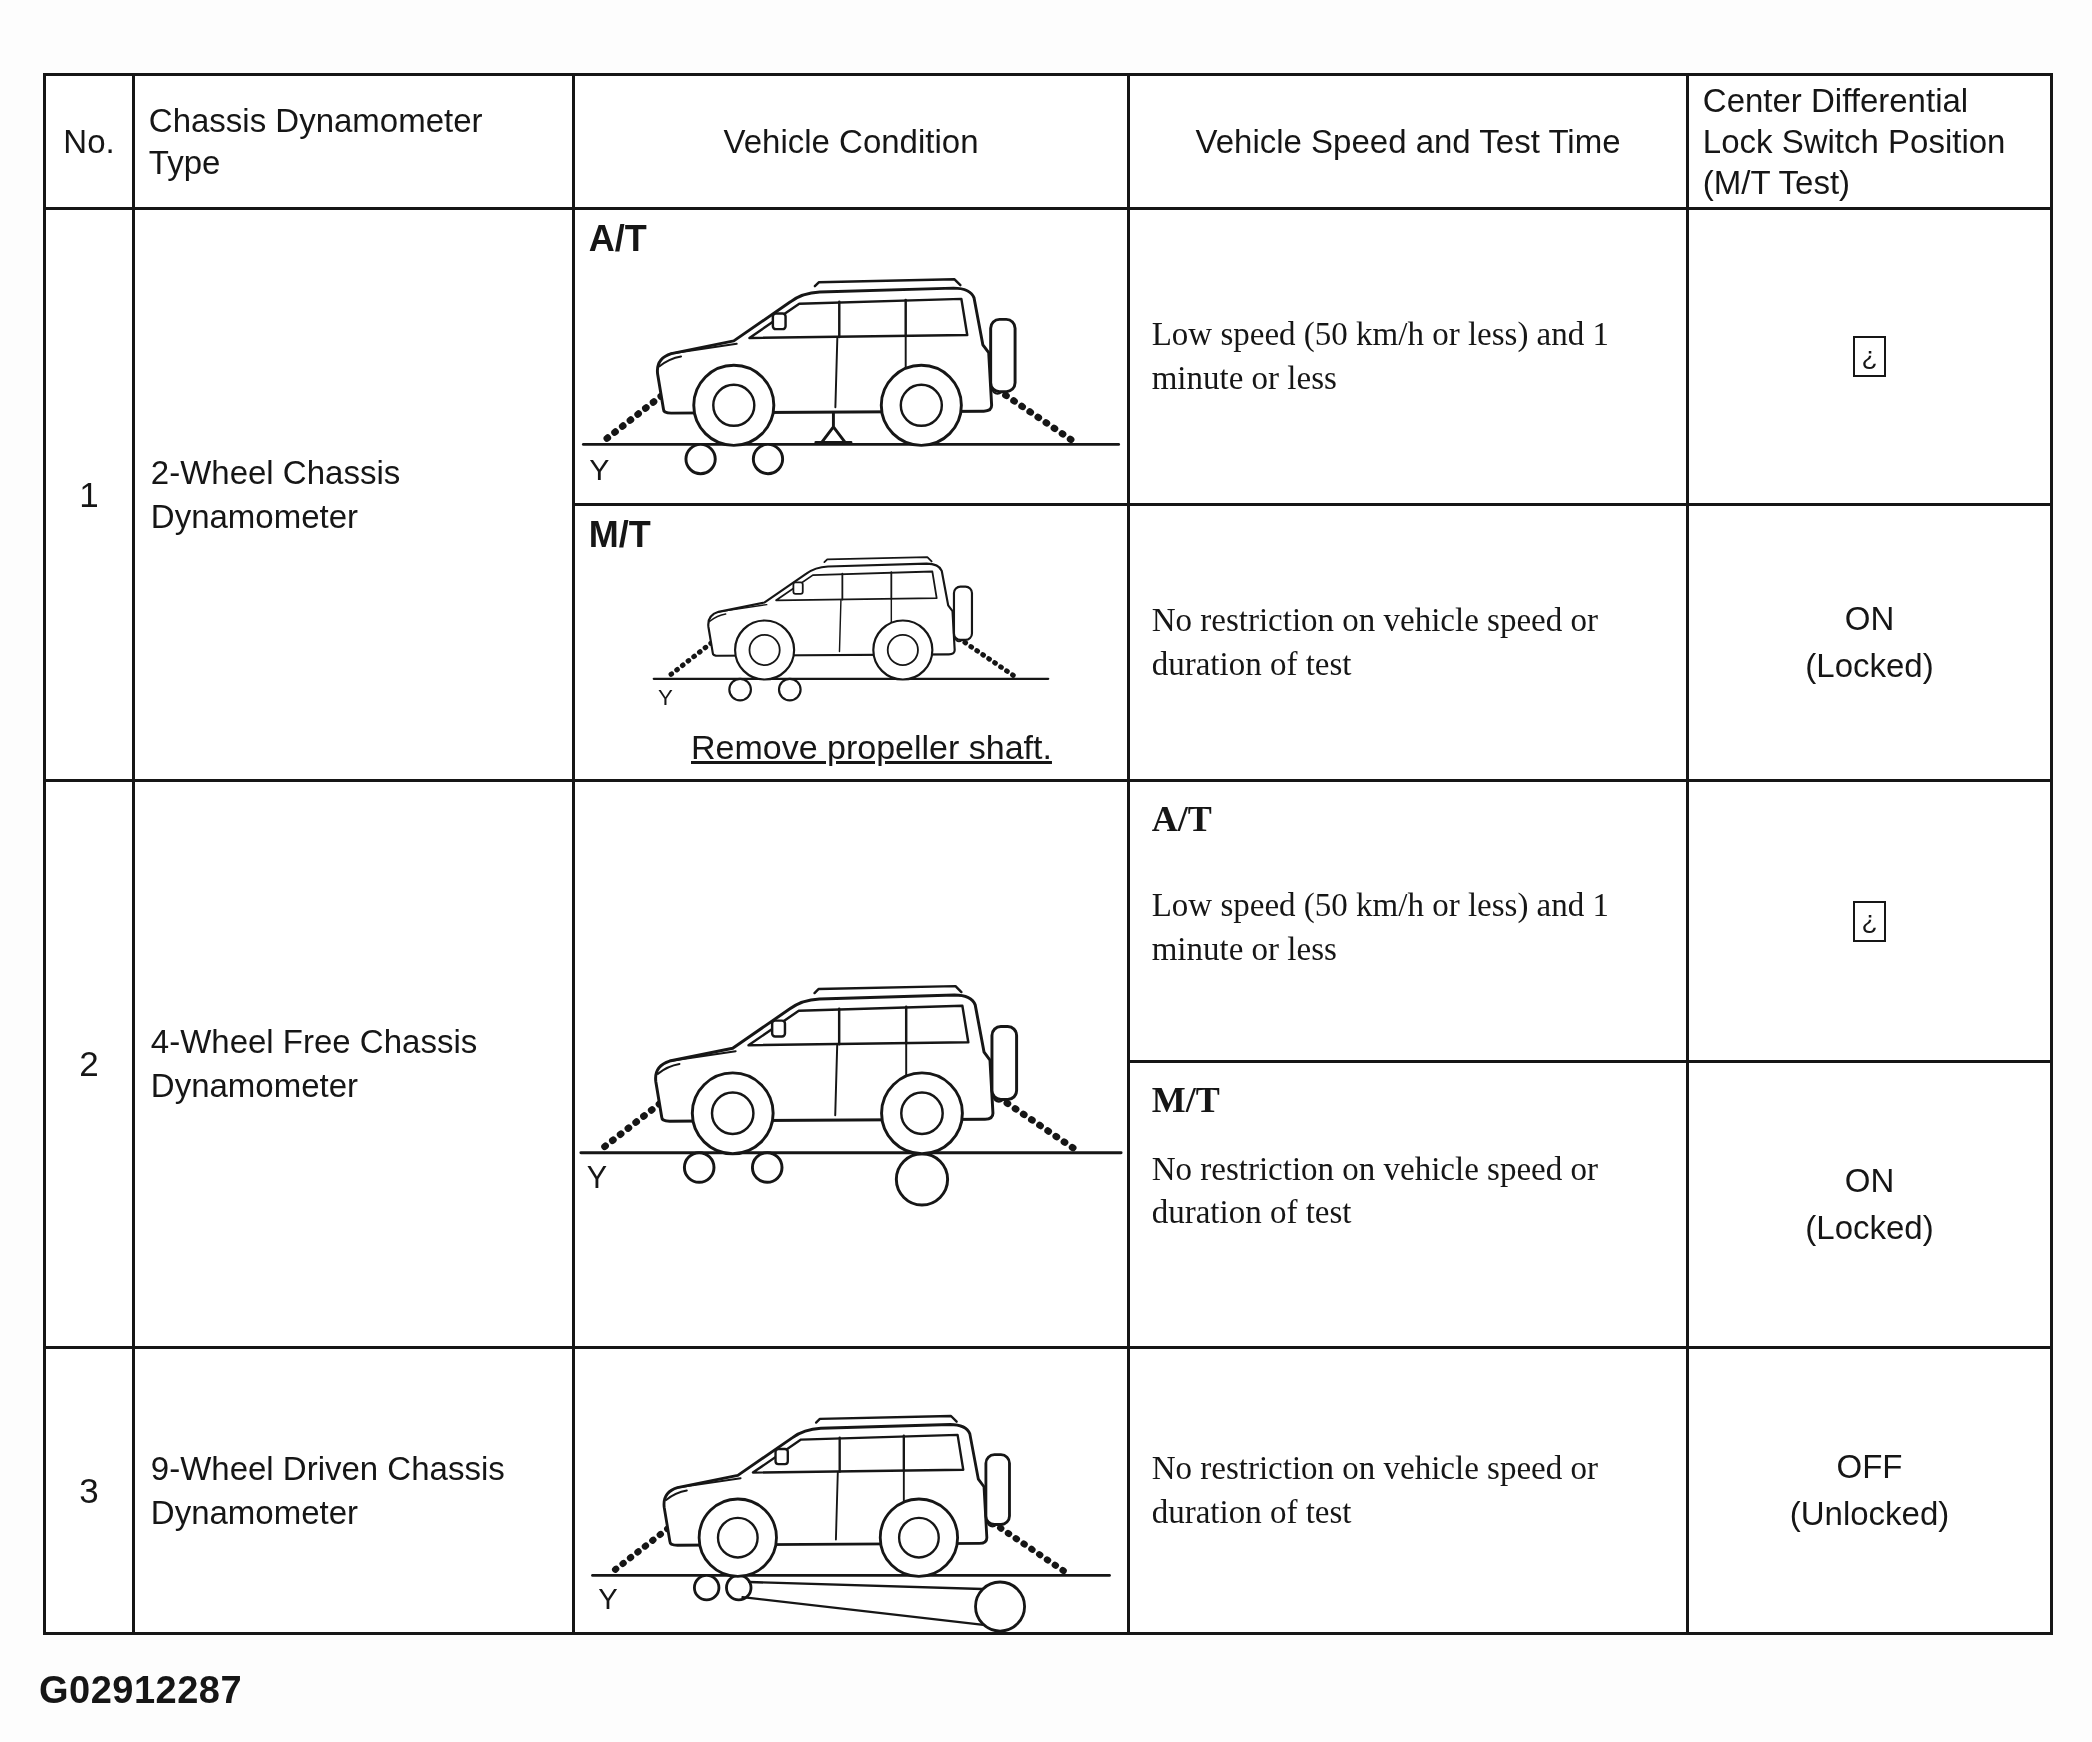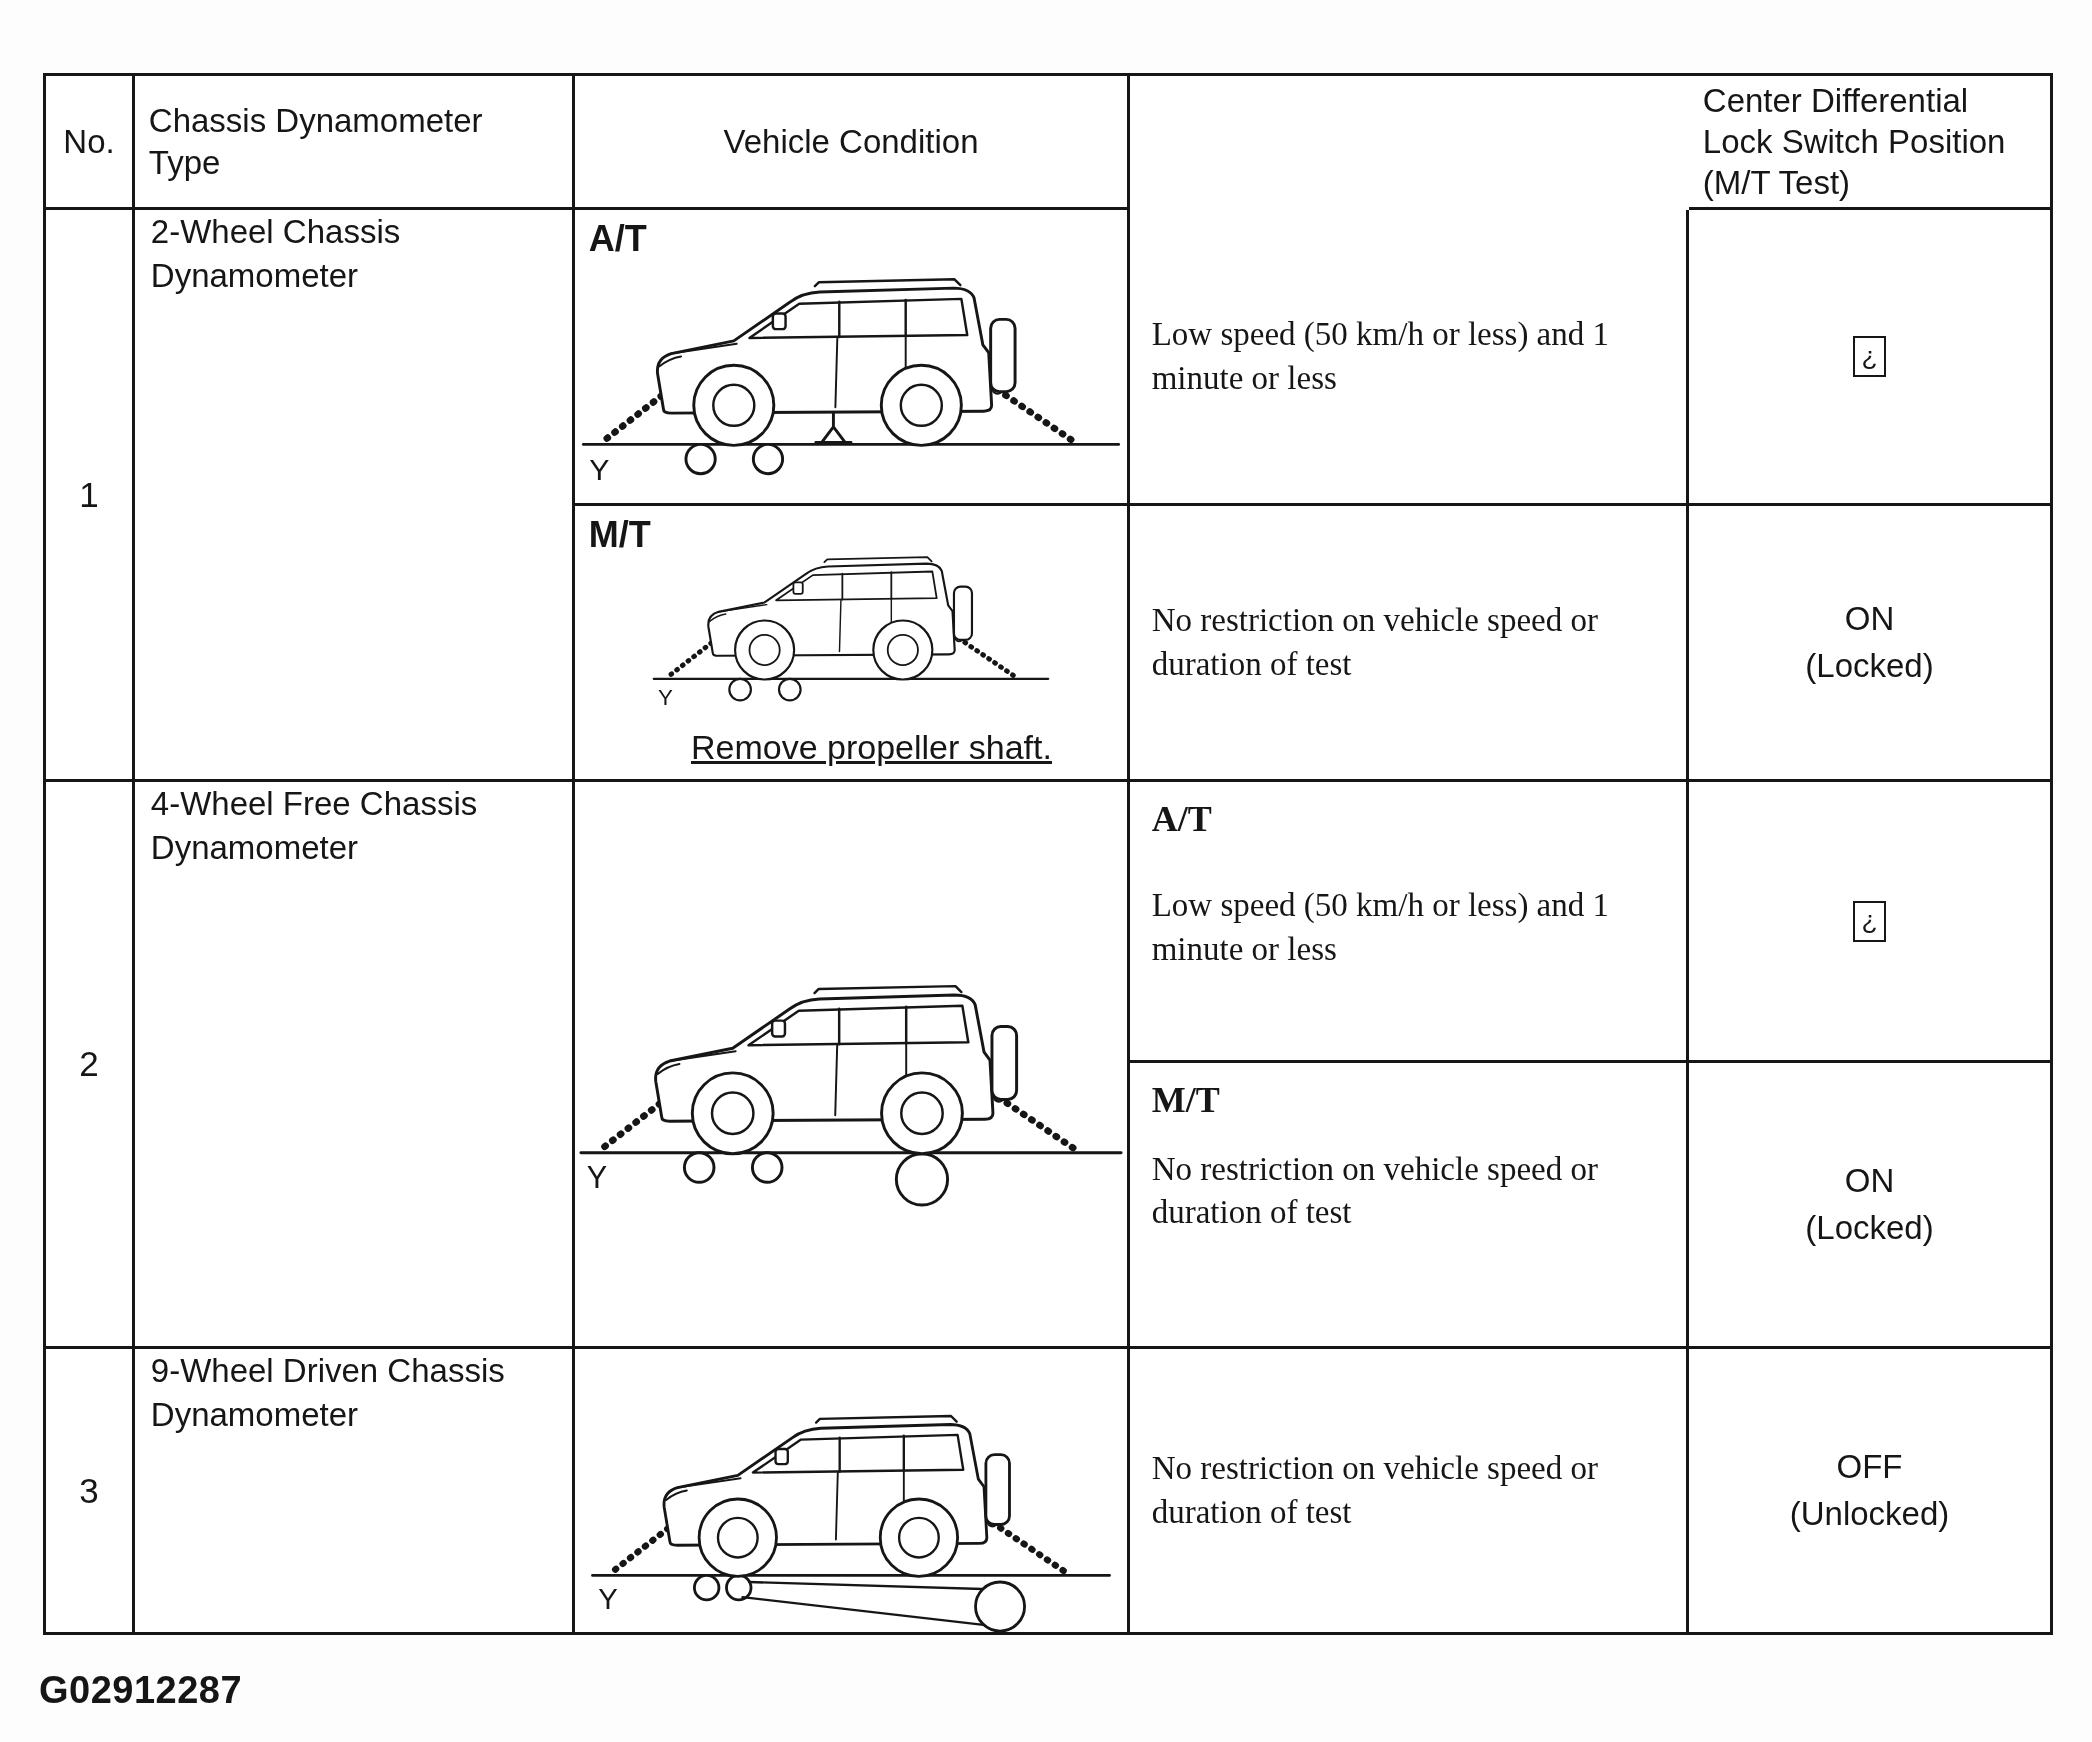--- a/index.html
+++ b/index.html
@@ -26,21 +26,21 @@
     border-bottom:3px solid #161616;
     position:relative;
     overflow:hidden;
     background:#fff;
   }
 
   .hdr { display:flex; align-items:center; justify-content:center; text-align:right; padding:7.9px 13.8px; line-height:1.25; }
   .hdr-left { justify-content:flex-start; text-align:left; }
 
   .no-cell { display:flex; align-items:center; justify-content:center; font-size:35px; }
-  .type-cell { display:flex; align-items:flex-start; padding:0 15.8px; line-height:1.32; }
+  .type-cell { display:flex; align-items:center; padding:0 15.8px; line-height:1.32; }
 
   .cond-cell { padding:0; }
   .trans-label { position:absolute; top:7.9px; left:13.8px; font-weight:bold; font-size:36px; z-index:2; }
   .illustration { position:absolute; left:0; right:0; top:0; bottom:0; }
   .illustration.with-caption { bottom:57px; }
   .caption { position:absolute; bottom:11.8px; left:116px; font-size:34px; white-space:nowrap;text-decoration:underline; }
 
   .speed-cell { display:flex; flex-direction:column; padding:0 21.7px; line-height:1.32;font-family:Liberation Serif, serif; }
   .speed-center { justify-content:center; }
   .speed-split { justify-content:flex-start; padding-top:13.8px; }
@@ -57,20 +57,21 @@
   .figure-code { position:absolute; left:39px; top:1669px; font-size:38px; font-weight:bold; letter-spacing:0.5px; }
 </style>
 </head>
 <body>
 
 <div class="spec-table">
 
   <div class="cell hdr" style="grid-area:1/1/2/2">No.</div>
   <div class="cell hdr hdr-left" style="grid-area:1/2/2/3">Chassis Dynamometer Type</div>
   <div class="cell hdr" style="grid-area:1/3/2/4">Vehicle Condition</div>
+  <div class="cell hdr" style="grid-area:1/4/2/5">Vehicle Speed and Test Time</div>
   <div class="cell hdr hdr-left" style="grid-area:1/5/2/6">Center Differential Lock Switch Position (M/T Test)</div>
 
   <div class="cell no-cell" style="grid-area:2/1/4/2">1</div>
   <div class="cell type-cell" style="grid-area:2/2/4/3">
     <span>2-Wheel Chassis Dynamometer</span>
   </div>
 
   <div class="cell cond-cell" style="grid-area:2/3/3/4">
     <span class="trans-label">A/T</span>
     <div class="illustration"><svg viewBox="0 0 560 300" width="100%" height="100%" preserveAspectRatio="xMidYMid meet" fill="none" stroke="#161616" stroke-width="3" stroke-linejoin="round" stroke-linecap="round" style="font-size:34px">

